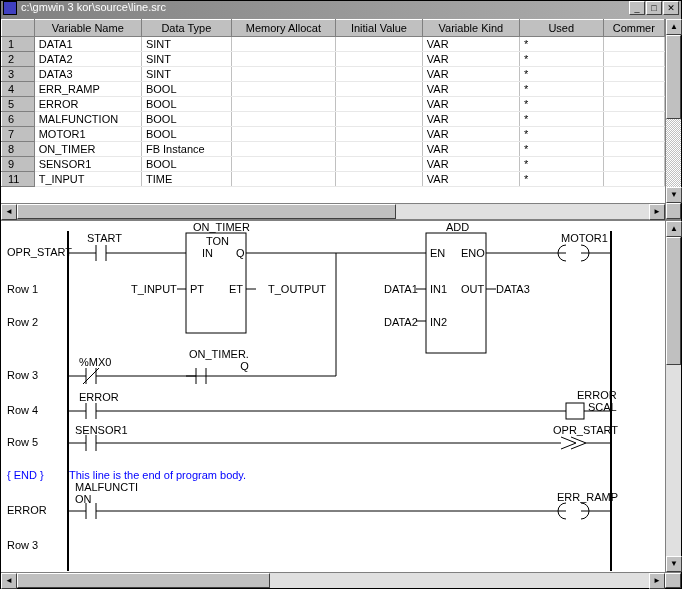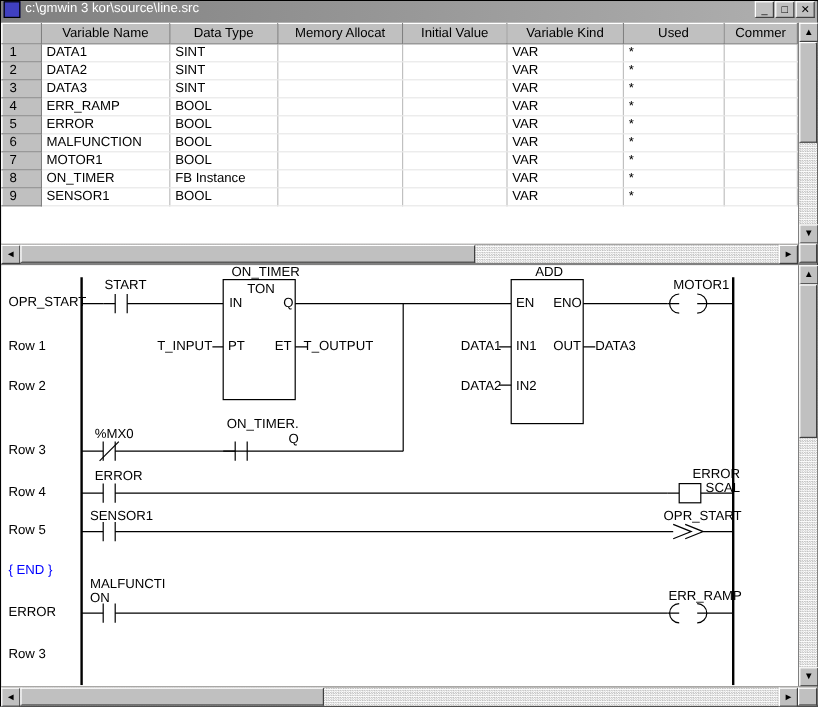--- a/index.html
+++ b/index.html
@@ -158,20 +158,30 @@
                 <tr>
                   <td class="rownum">9</td>
                   <td>SENSOR1</td>
                   <td>BOOL</td>
                   <td><auto></auto></td>
                   <td></td>
                   <td>VAR</td>
                   <td>*</td>
                   <td></td>
                 </tr>
+                <tr>
+                  <td class="rownum">11</td>
+                  <td>T_INPUT</td>
+                  <td>TIME</td>
+                  <td><auto></auto></td>
+                  <td></td>
+                  <td>VAR</td>
+                  <td>*</td>
+                  <td></td>
+                </tr>
               </tbody>
           </table>
         </div>
         <div class="hscroll">
           <div class="scroll-btn">◄</div>
           <div class="scroll-track">
               <div class="scroll-thumb" style="width:60%"></div>
             </div>
           <div class="scroll-btn">►</div>
         </div>
@@ -270,26 +280,26 @@
         <div class="row-label" style="top:148px">Row 3</div>
         <div class="row-label" style="top:183px">Row 4</div>
         <div class="row-label" style="top:215px">Row 5</div>
         <div class="row-label end-label" style="top:248px">{ END }</div>
         <div class="row-label" style="top:283px">ERROR</div>
         <div class="row-label" style="top:318px">Row 3</div>
 
         <div class="ladder-label" style="top:11px;left:86px">START</div>
         <div class="ladder-label" style="top:0px;left:192px">ON_TIMER</div>
         <div class="ladder-label" style="top:14px;left:205px">TON</div>
-        <div class="ladder-label" style="top:26px;left:190px">IN</div>
+        <div class="ladder-label" style="top:26px;left:201px">IN</div>
         <div class="ladder-label" style="top:26px;left:235px">Q</div>
         <div class="ladder-label" style="top:62px;left:189px">PT</div>
         <div class="ladder-label" style="top:62px;left:228px">ET</div>
         <div class="ladder-label" style="top:62px;left:130px">T_INPUT</div>
-        <div class="ladder-label" style="top:62px;left:252px">T_OUTPUT</div>
+        <div class="ladder-label" style="top:62px;left:267px">T_OUTPUT</div>
         <div class="ladder-label" style="top:127px;left:188px;white-space:pre;text-align:right">ON_TIMER.
 Q</div>
 
         <div class="ladder-label" style="top:0px;left:445px">ADD</div>
         <div class="ladder-label" style="top:26px;left:429px">EN</div>
         <div class="ladder-label" style="top:26px;left:460px">ENO</div>
         <div class="ladder-label" style="top:62px;left:429px">IN1</div>
         <div class="ladder-label" style="top:62px;left:460px">OUT</div>
         <div class="ladder-label" style="top:95px;left:429px">IN2</div>
         <div class="ladder-label" style="top:62px;left:383px">DATA1</div>
@@ -297,20 +307,21 @@
         <div class="ladder-label" style="top:62px;left:495px">DATA3</div>
         <div class="ladder-label" style="top:11px;left:560px">MOTOR1</div>
 
         <div class="ladder-label" style="top:135px;left:78px">%MX0</div>
         <div class="ladder-label" style="top:170px;left:78px">ERROR</div>
         <div class="ladder-label" style="top:168px;left:576px;white-space:pre;text-align:right">ERROR
 SCAL</div>
         <div class="ladder-label" style="top:203px;left:74px">SENSOR1</div>
         <div class="ladder-label" style="top:203px;left:552px">OPR_START</div>
 
+        <div class="end-text" style="top:248px;left:68px">This line is the end of program body.</div>
         <div class="ladder-label" style="top:260px;left:74px;white-space:pre">MALFUNCTI
 ON</div>
         <div class="ladder-label" style="top:270px;left:556px">ERR_RAMP</div>
       </div>
       <div class="vscroll">
         <div class="scroll-btn">▲</div>
         <div class="scroll-track" style="flex-direction:column">
             <div class="scroll-thumb" style="height:40%"></div>
           </div>
         <div class="scroll-btn">▼</div>

